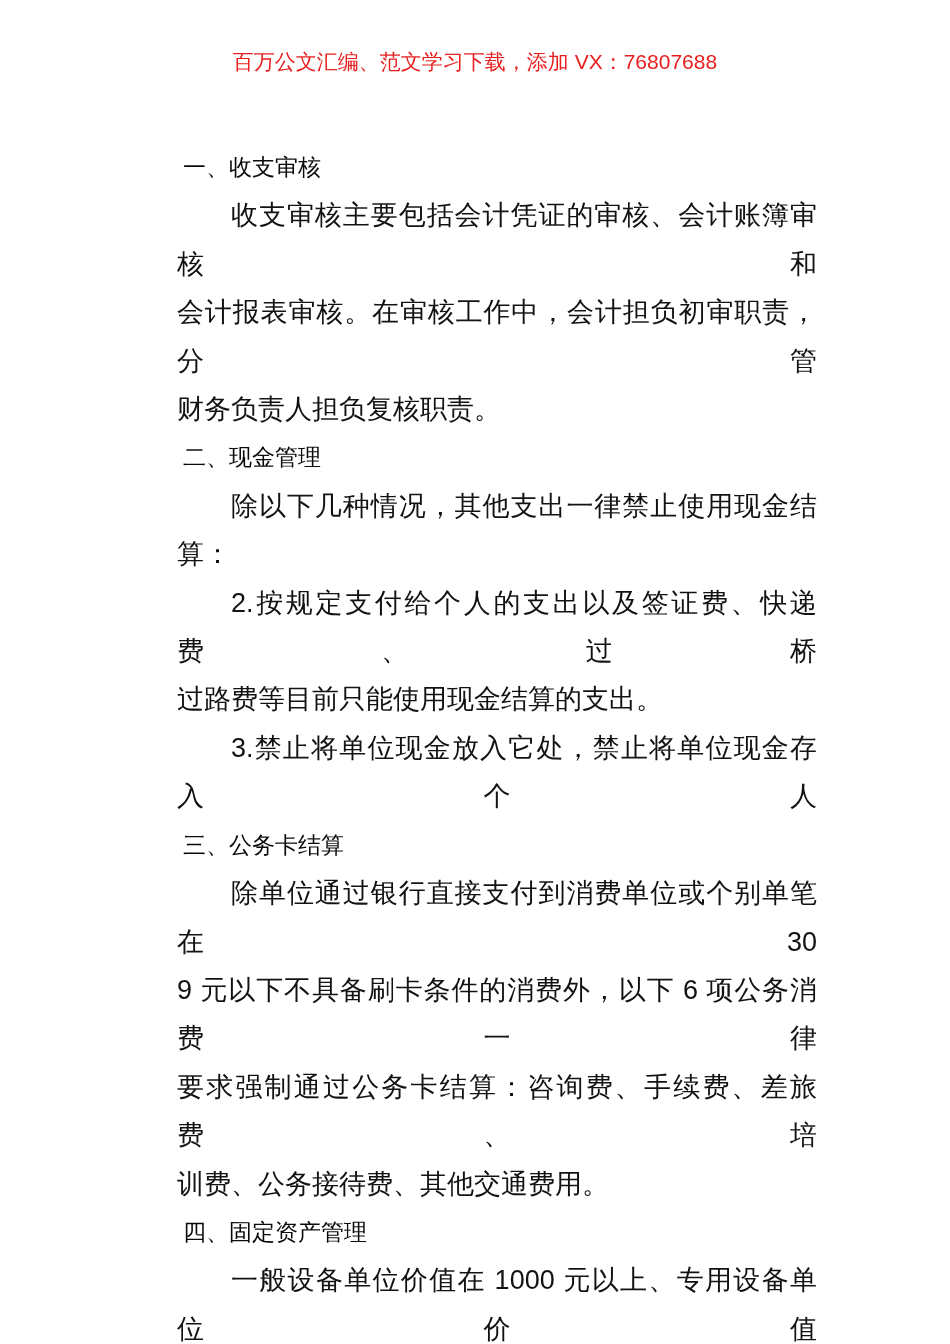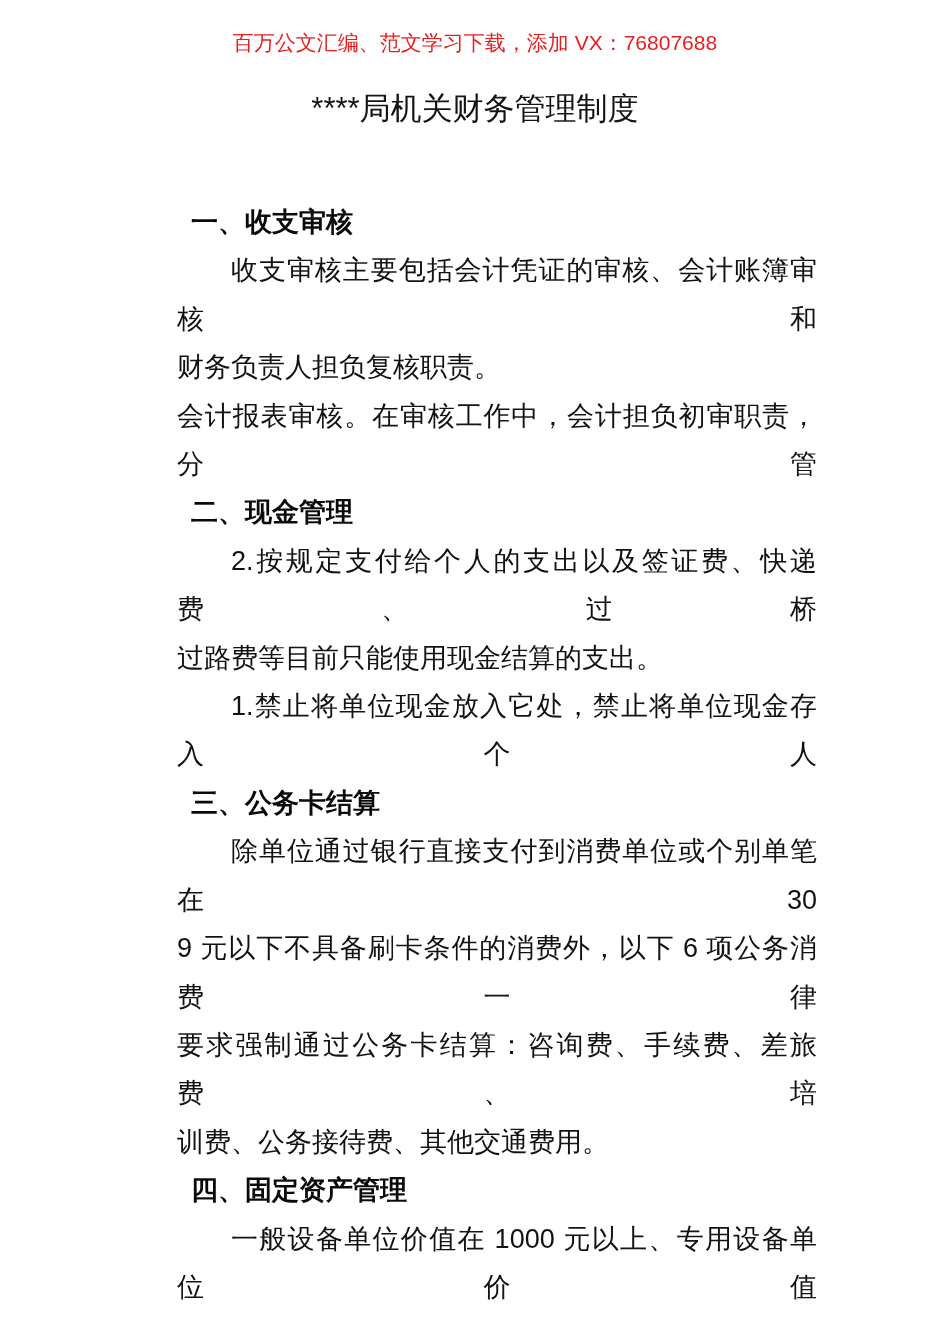--- a/index.html
+++ b/index.html
@@ -10,42 +10,42 @@
   .page {
     position: relative;
     width: 950px;
     height: 1344px;
     background: #ffffff;
     overflow: hidden;
     font-family: "Liberation Sans", "DejaVu Sans", sans-serif;
     color: #0d0d0d;
   }
   .promo {
-    padding-top: 28px;
+    padding-top: 47px;
     text-align: center;
     font-size: 21px;
     line-height: 30px;
     color: #e81e1e;
   }
   .title {
     margin: 28px 0 0 0;
     text-align: center;
     font-size: 31px;
     line-height: 46px;
     font-weight: 400;
     color: #141414;
   }
   .doc {
     margin: 66px 133px 0 137px; 
   }
   .hd {
     margin: 0;
-    font-size: 27px;
+    font-size: 23px;
     line-height: 48.4px;
-    font-weight: 700;
+    font-weight: 400;
     text-indent: 2em;
     color: #0a0a0a;
   }
   .ln {
     font-size: 27px;
     line-height: 48.4px;
     text-align: justify;
     text-justify: auto;
     color: #121212;
     margin-left: 40px;
@@ -58,36 +58,36 @@
     text-align-last: justify;
   }
 </style>
 </head>
 <body>
 
 <div class="page">
 
   <div class="promo">百万公文汇编、范文学习下载，添加 VX：76807688</div>
 
-  <h1 class="title">****局机关财务管理制度</h1>
 
   <div class="doc">
 
     <h2 class="hd">一、收支审核</h2>
     <div class="ln first fill">收支审核主要包括会计凭证的审核、会计账簿审核和</div>
+    <div class="ln fill">会计报表审核。在审核工作中，会计担负初审职责，分管</div>
     <div class="ln">财务负责人担负复核职责。</div>
-    <div class="ln fill">会计报表审核。在审核工作中，会计担负初审职责，分管</div>
 
     <h2 class="hd">二、现金管理</h2>
+    <div class="ln first">除以下几种情况，其他支出一律禁止使用现金结算：</div>
 
 
     <div class="ln first fill">2.按规定支付给个人的支出以及签证费、快递费、过桥</div>
     <div class="ln">过路费等目前只能使用现金结算的支出。</div>
 
-    <div class="ln first fill">1.禁止将单位现金放入它处，禁止将单位现金存入个人</div>
+    <div class="ln first fill">3.禁止将单位现金放入它处，禁止将单位现金存入个人</div>
 
     <h2 class="hd">三、公务卡结算</h2>
     <div class="ln first fill">除单位通过银行直接支付到消费单位或个别单笔在 30</div>
     <div class="ln fill">9 元以下不具备刷卡条件的消费外，以下 6 项公务消费一律</div>
     <div class="ln fill">要求强制通过公务卡结算：咨询费、手续费、差旅费、培</div>
     <div class="ln">训费、公务接待费、其他交通费用。</div>
 
     <h2 class="hd">四、固定资产管理</h2>
     <div class="ln first fill">一般设备单位价值在 1000 元以上、专用设备单位价值</div>
 

